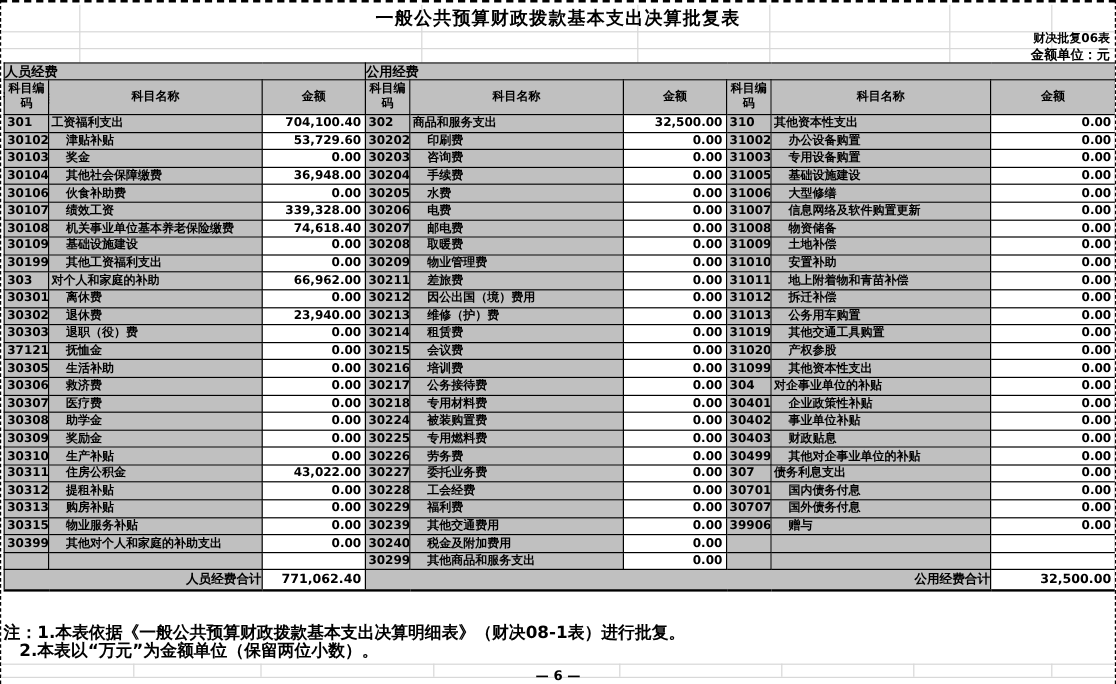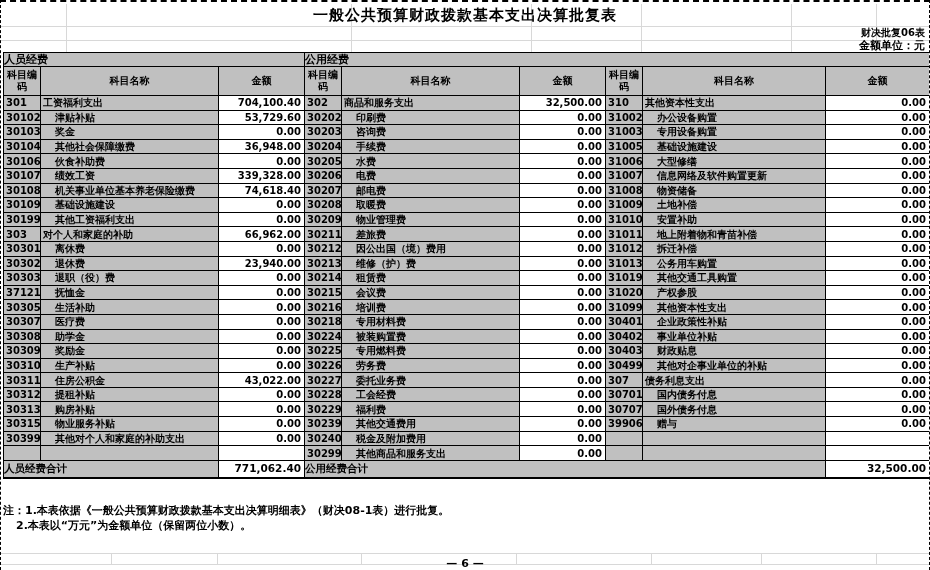--- a/index.html
+++ b/index.html
@@ -45,25 +45,25 @@
   }
   tr.group-row th{height:13px;background:#c0c0c0;text-align:left;font-size:11px;}
   tr.colhead-row th{height:28px;background:#c0c0c0;text-align:center;
     white-space:normal;line-height:12px;font-size:10px;}
   tbody td{height:13.6px;}
   tbody td.code{background:#c0c0c0;text-align:left;padding-left:2px;}
   tbody td.name{background:#c0c0c0;text-align:left;padding-left:14px;}
   tbody td.name.lvl1{padding-left:2px;}
   tbody td.amt{background:#fff;text-align:right;padding-right:3px;}
   tr.total-row td{height:16px;font-size:10.5px;border-bottom:2px solid #000;}
-  tr.total-row td.lbl{background:#c0c0c0;text-align:left;}
+  tr.total-row td.lbl{background:#c0c0c0;text-align:right;}
   tr.total-row td.amt{background:#fff;text-align:right;padding-right:3px;margin-top:31px;}
   table.main{border:1px solid #000;}
 
-  .notes{position:absolute;left:2px;top:502px;width:924px;font-size:11px;line-height:14.5px;}
+  .notes{position:absolute;left:2px;top:519px;width:924px;font-size:14px;line-height:14.5px;}
   .note2{padding-left:13px;}
   .page-number{position:absolute;left:0;top:555px;width:100%;text-align:center;font-size:11px;}
   .botband{position:absolute;left:0;top:551px;width:100%;height:11px;}
 </style>
 </head>
 <body>
 
 <div id="page">
 
   <div class="vgrid" style="left:65px;top:2px;height:48px;"></div>
@@ -271,20 +271,31 @@
           <td class="name">生活补助</td>
           <td class="amt">0.00</td>
           <td class="code">30216</td>
           <td class="name">培训费</td>
           <td class="amt">0.00</td>
           <td class="code">31099</td>
           <td class="name">其他资本性支出</td>
           <td class="amt">0.00</td>
         </tr>
         <tr>
+          <td class="code">30306</td>
+          <td class="name">救济费</td>
+          <td class="amt">0.00</td>
+          <td class="code">30217</td>
+          <td class="name">公务接待费</td>
+          <td class="amt">0.00</td>
+          <td class="code">304</td>
+          <td class="name lvl1">对企事业单位的补贴</td>
+          <td class="amt">0.00</td>
+        </tr>
+        <tr>
           <td class="code">30307</td>
           <td class="name">医疗费</td>
           <td class="amt">0.00</td>
           <td class="code">30218</td>
           <td class="name">专用材料费</td>
           <td class="amt">0.00</td>
           <td class="code">30401</td>
           <td class="name">企业政策性补贴</td>
           <td class="amt">0.00</td>
         </tr>

